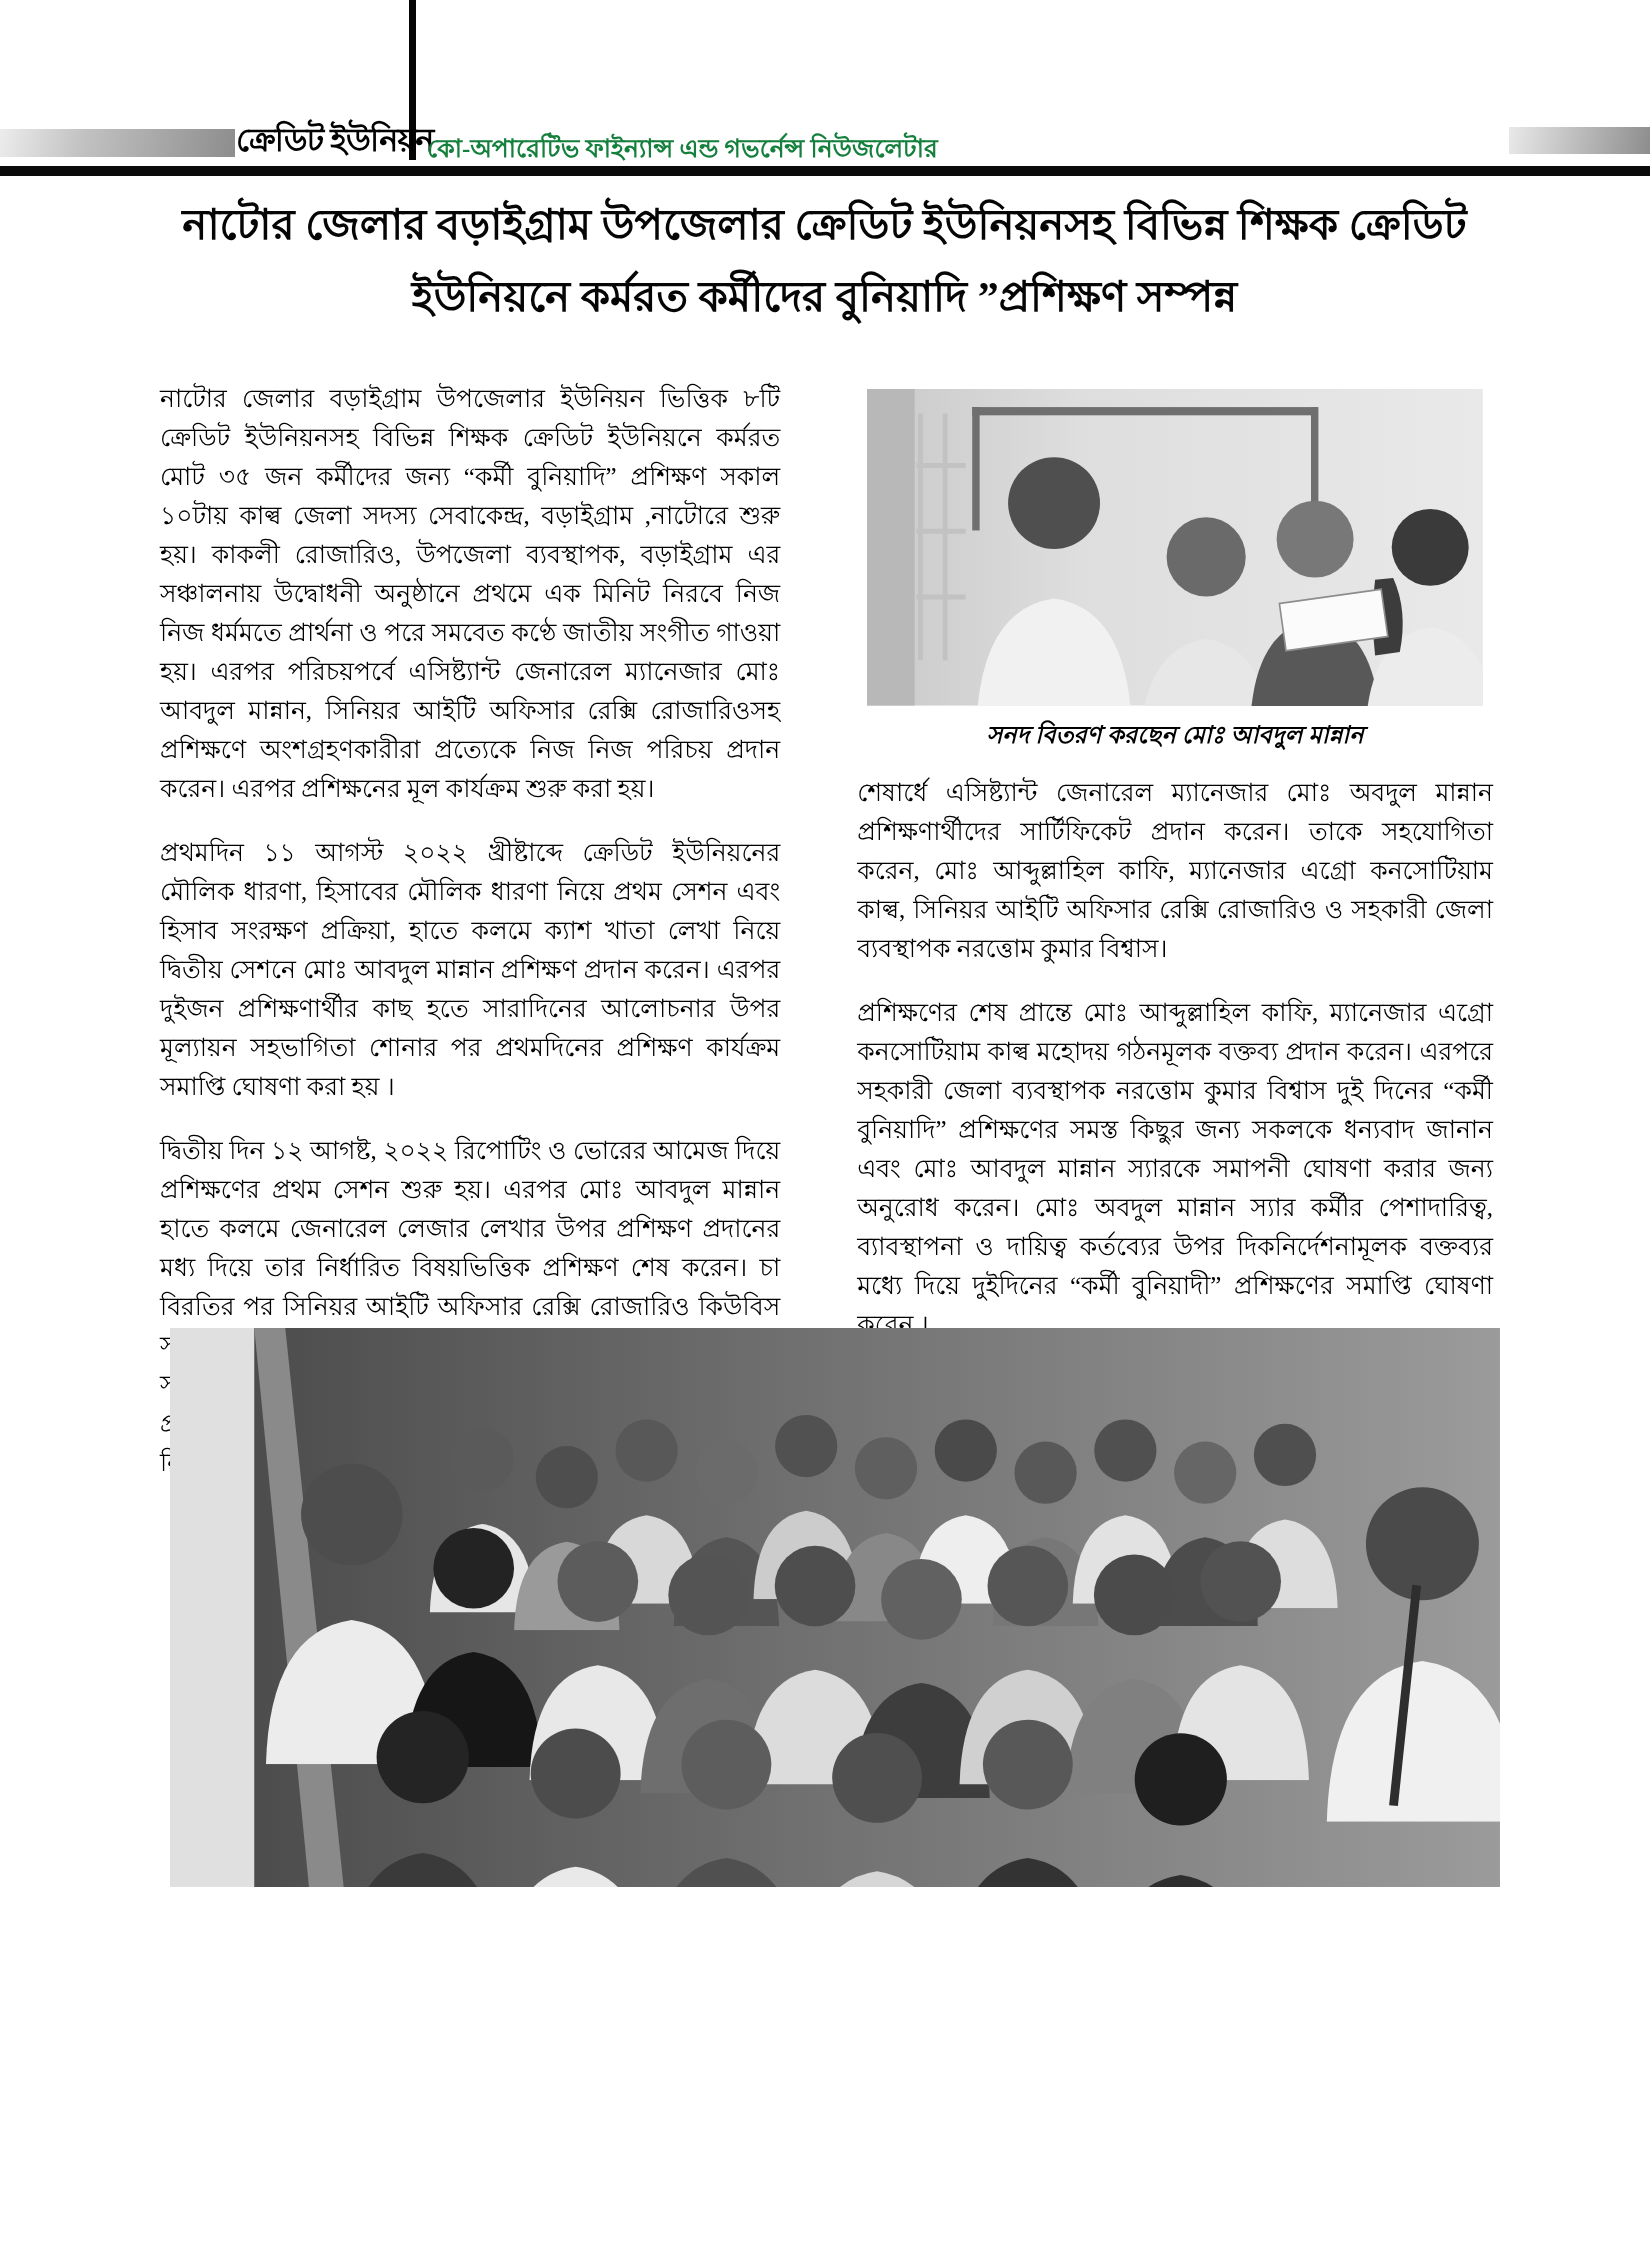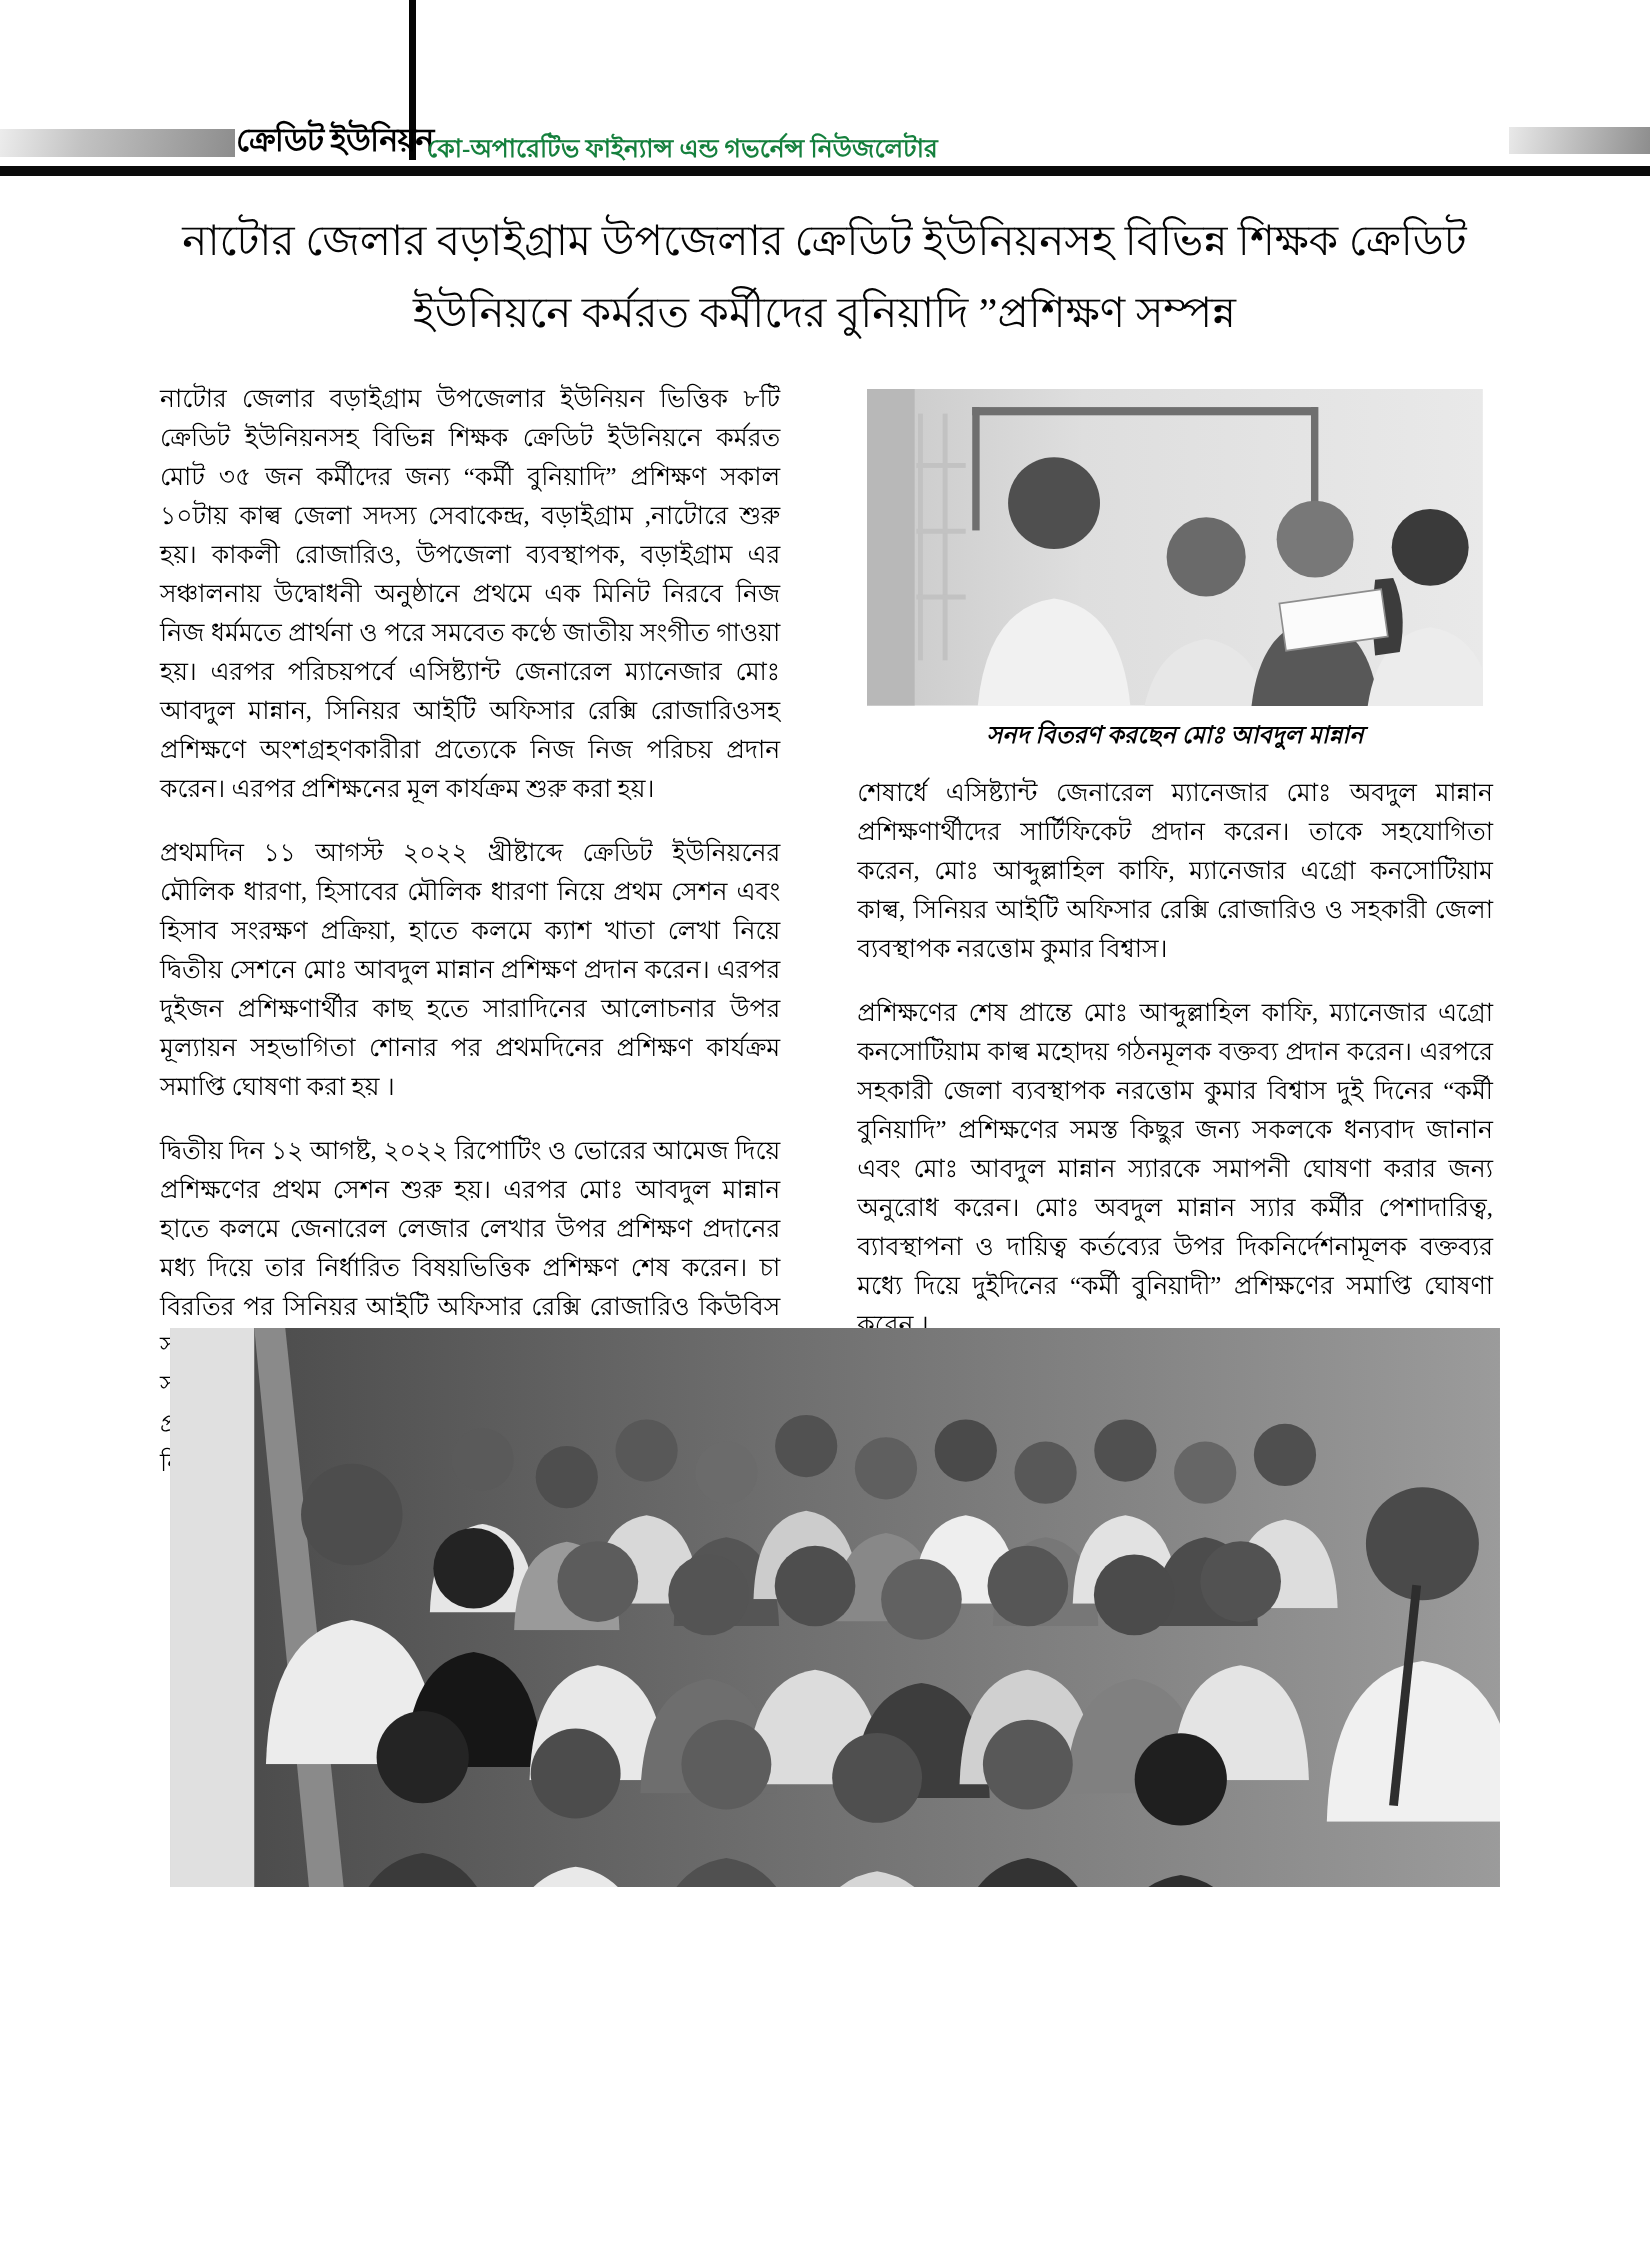--- a/index.html
+++ b/index.html
@@ -12,22 +12,22 @@
              background:linear-gradient(100deg,#ececec 0%,#c2c2c2 35%,#8d8d8d 100%);}
   .grad-right{position:absolute;left:1509px;top:127px;width:141px;height:26.6px;
               background:linear-gradient(100deg,#e9e9e9 0%,#8d8d8d 100%);}
   .logo{position:absolute;left:236px;top:115px;width:167px;text-align:center;
         font-size:32px;font-weight:bold;letter-spacing:-0.9px;white-space:nowrap;}
   .newsletter{position:absolute;left:427px;top:122px;width:408px;
               font-size:25px;font-weight:bold;color:#15803d;white-space:nowrap;margin-top:7px;}
   .head-rule{position:absolute;left:0;top:166px;width:1650px;height:9.8px;background:#0a0a0a;}
 
   
-  .headline{position:absolute;left:133px;top:205px;width:1383px;text-align:center;
-            font-size:42px;line-height:72px;font-weight:normal;color:#050505;}
+  .headline{position:absolute;left:133px;top:189px;width:1383px;text-align:center;
+            font-size:42px;line-height:72px;font-weight:bold;color:#050505;}
 
   
   .columns{position:absolute;left:160px;top:379px;width:1333px;display:flex;gap:77px;}
   .col{font-size:25px;line-height:39px;text-align:justify;}
   .col-l{width:634px;}
   .col-r{width:650px;}
   .col p{margin:0 0 25px 0;}
   .col p:last-child{margin-bottom:0;}
 
   figure{margin:10px;padding:0;}

